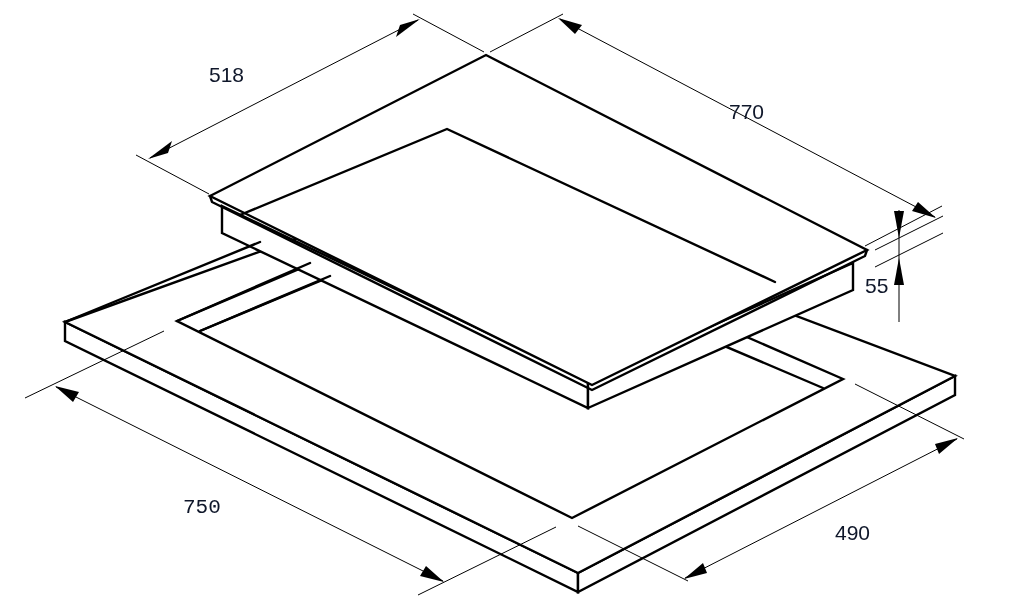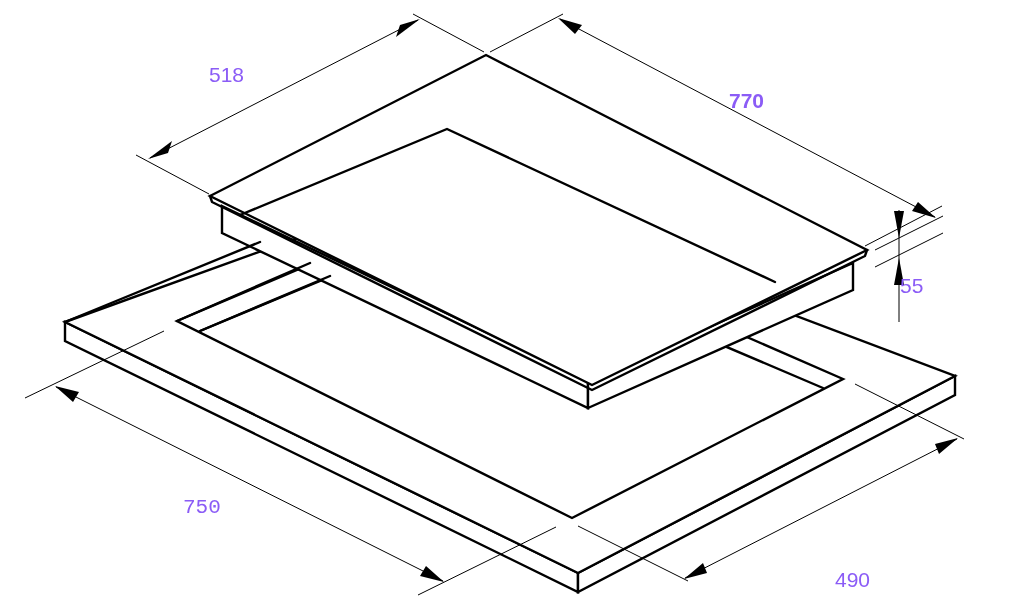--- a/index.html
+++ b/index.html
@@ -2,21 +2,21 @@
 <html><head>
   <meta charset="utf-8">
   <style>
     html, body { margin: 0; padding: 0; background: #ffffff; }
     body { width: 1024px; height: 612px; overflow: hidden; position: relative; font-family: "Liberation Sans", sans-serif; }
     #drawing { position: absolute; left: 0; top: 0; width: 1024px; height: 612px; }
     .edge { fill: none; stroke: #000; stroke-width: 2.4; stroke-linejoin: miter; stroke-linecap: round; }
     .thin { fill: none; stroke: #000; stroke-width: 1; }
     .face { fill: #ffffff; stroke: #000; stroke-width: 2.4; stroke-linejoin: miter; }
     .arrow { fill: #000; stroke: none; }
-    .dim-label { position: absolute; font-size: 21px; color: #8b5cf6; line-height: 1; white-space: nowrap; }
+    .dim-label { position: absolute; font-size: 21px; color: #0f172a; line-height: 1; white-space: nowrap; }
   </style>
 </head>
 <body>
 
 <svg id="drawing" viewBox="0 0 1024 612" xmlns="http://www.w3.org/2000/svg">
 
   <g>
 
     <polygon class="face" points="65,322 578,573 578,592 65,341"></polygon>
     <polygon class="face" points="578,573 955,376 955,395 578,592"></polygon>
@@ -79,16 +79,16 @@
   <g>
     <line class="thin" x1="578" y1="526" x2="688" y2="581"></line>
     <line class="thin" x1="855" y1="384" x2="964" y2="439"></line>
     <line class="thin" x1="685" y1="578" x2="957" y2="439"></line>
     <polygon class="arrow" points="684,579 703,563 707,573"></polygon>
     <polygon class="arrow" points="958,438 939,454 935,444"></polygon>
   </g>
 </svg>
 
 <div class="dim-label" style="left:209px; top:64px;">518</div>
-<div class="dim-label" style="left:729px; top:90px;font-weight:bold;">770</div>
-<div class="dim-label" style="left:900px; top:275px;">55</div>
+<div class="dim-label" style="left:729px; top:101px;">770</div>
+<div class="dim-label" style="left:865px; top:275px;">55</div>
 <div class="dim-label" style="left:183px; top:497px;font-family:Liberation Mono, monospace;">750</div>
-<div class="dim-label" style="left:835px; top:522px;margin-top:47px;">490</div>
+<div class="dim-label" style="left:835px; top:522px;">490</div>
 
 </body></html>

